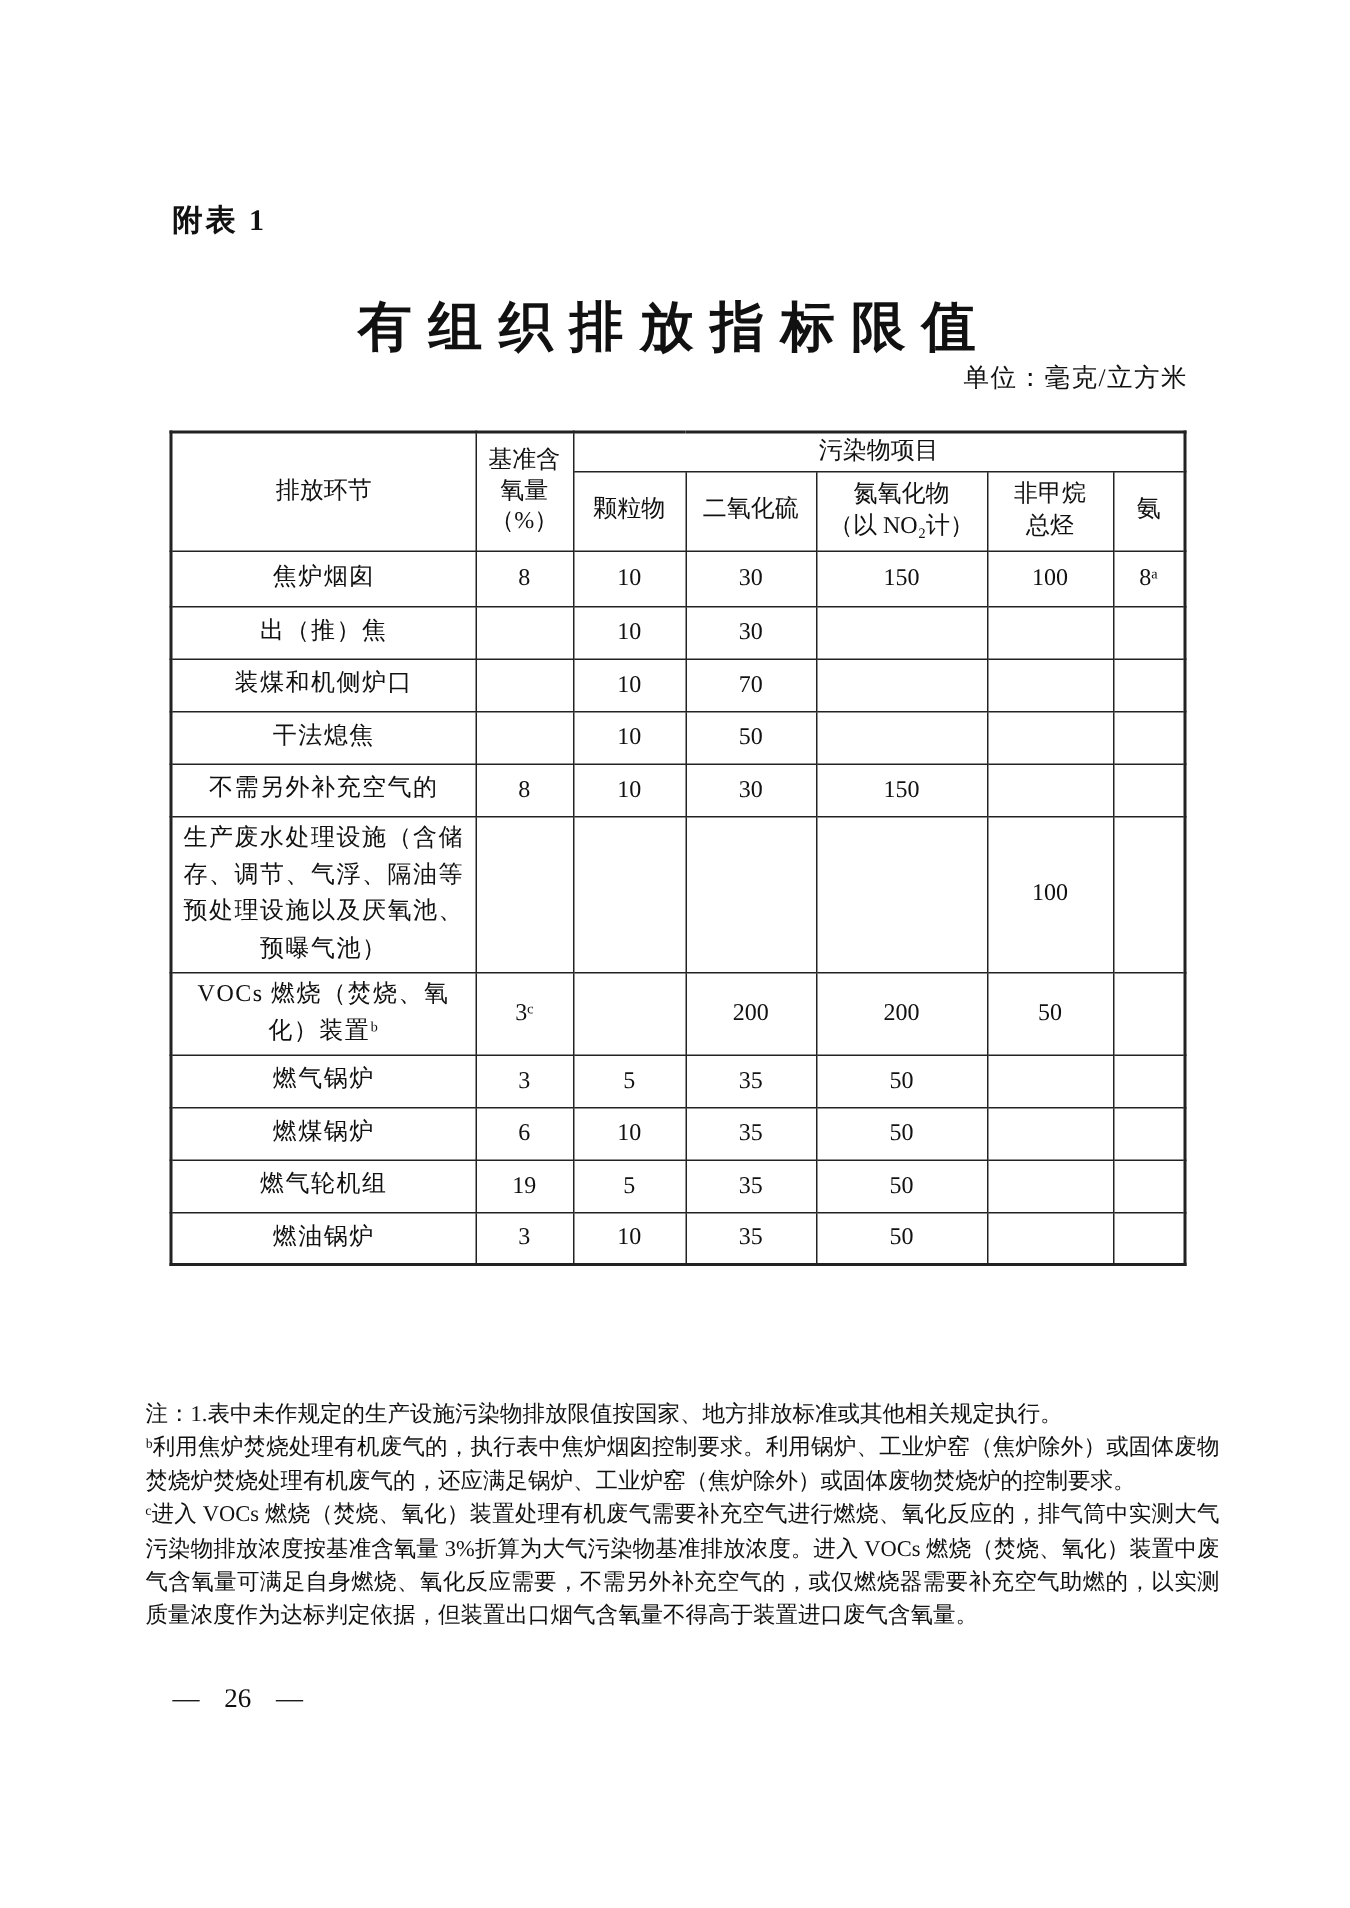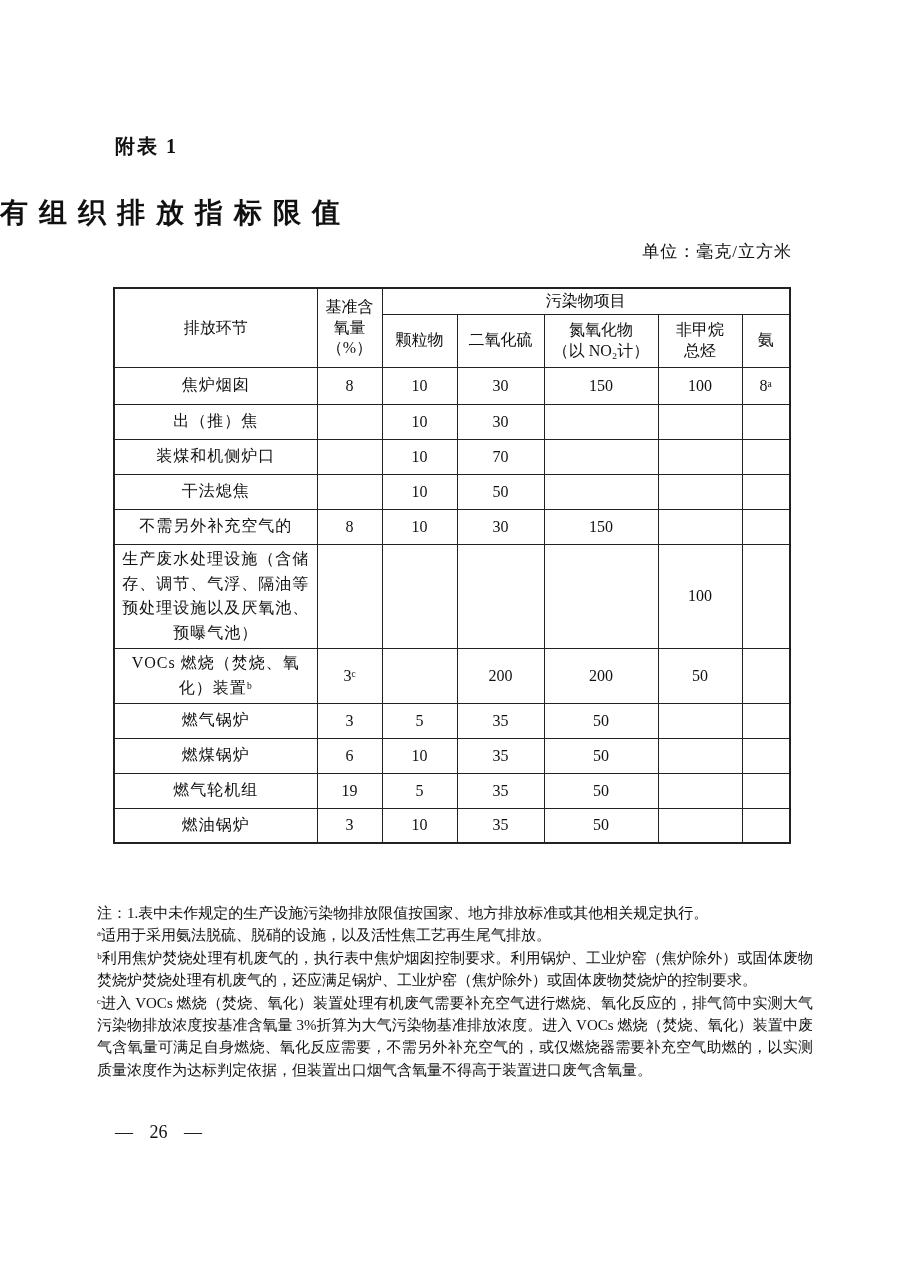--- a/index.html
+++ b/index.html
@@ -24,24 +24,24 @@
     font-weight: bold;
     font-size: 20px;
     letter-spacing: 2px;
   }
   .title {
     position: absolute;
     left: 0;
     top: 194px;
     width: 100%;
     margin: 0;
-    text-align: left;
+    text-align: center;
     font-family: "Liberation Sans", "DejaVu Sans", sans-serif;
     font-weight: bold;
-    font-size: 28px;
+    font-size: 36px;
     letter-spacing: 11px;
   }
   .unit {
     position: absolute;
     right: 108px;
     top: 240px;
     font-size: 17px;
     letter-spacing: 1px;
   }
   table.limits {
@@ -73,21 +73,21 @@
   .row-vocs  { height: 46px; }
   td.stage {
     text-align: left;
     padding-left: 6px;
     line-height: 1.55;
     letter-spacing: 1px;
   }
   .notes {
     position: absolute;
     left: 97px;
-    top: 902px;
+    top: 932px;
     width: 716px;
     font-size: 15px;
     line-height: 22.4px;
     text-align: justify;
   }
   .notes p { margin: 0; }
   .notes p.indent { padding-left: 31px; }
   .footer {
     position: absolute;
     left: 115px;
@@ -233,20 +233,19 @@
         <td>35</td>
         <td>50</td>
         <td></td>
         <td></td>
       </tr>
     </tbody>
   </table>
 
   <div class="notes">
     <p>注：1.表中未作规定的生产设施污染物排放限值按国家、地方排放标准或其他相关规定执行。</p>
-    <p>ᵃ适用于采用氨法脱硫、脱硝的设施，以及活性焦工艺再生尾气排放。</p>
     <p>ᵇ利用焦炉焚烧处理有机废气的，执行表中焦炉烟囱控制要求。利用锅炉、工业炉窑（焦炉除外）或固体废物焚烧炉焚烧处理有机废气的，还应满足锅炉、工业炉窑（焦炉除外）或固体废物焚烧炉的控制要求。</p>
     <p>ᶜ进入 VOCs 燃烧（焚烧、氧化）装置处理有机废气需要补充空气进行燃烧、氧化反应的，排气筒中实测大气污染物排放浓度按基准含氧量 3%折算为大气污染物基准排放浓度。进入 VOCs 燃烧（焚烧、氧化）装置中废气含氧量可满足自身燃烧、氧化反应需要，不需另外补充空气的，或仅燃烧器需要补充空气助燃的，以实测质量浓度作为达标判定依据，但装置出口烟气含氧量不得高于装置进口废气含氧量。</p>
   </div>
 
   <div class="footer">— 26 —</div>
 
 </div>
 
 </body></html>

